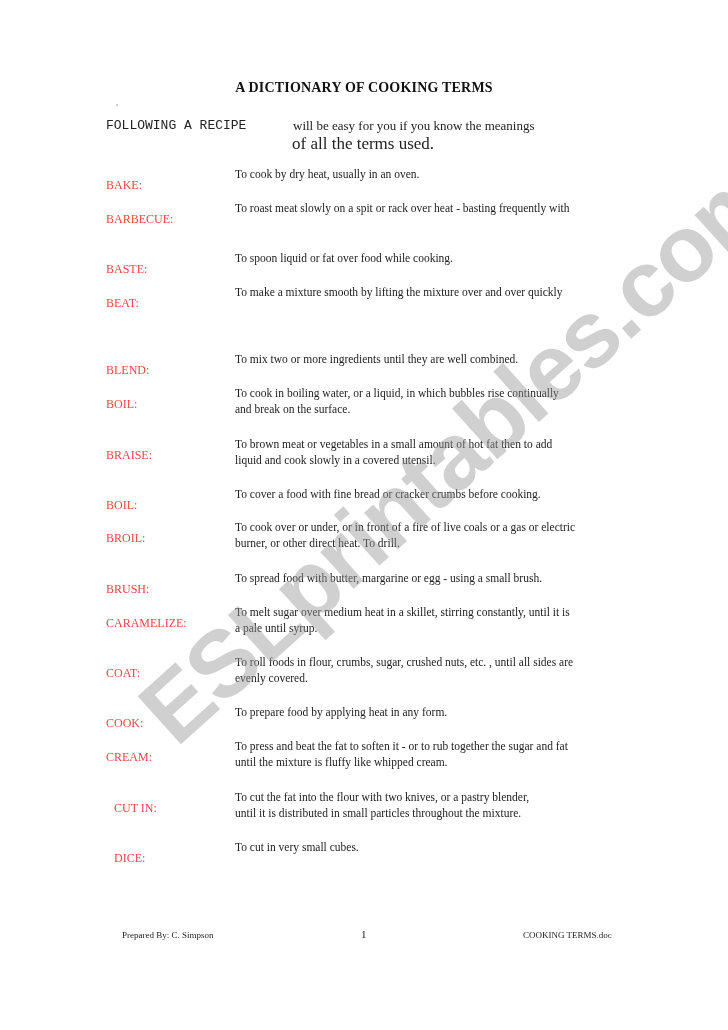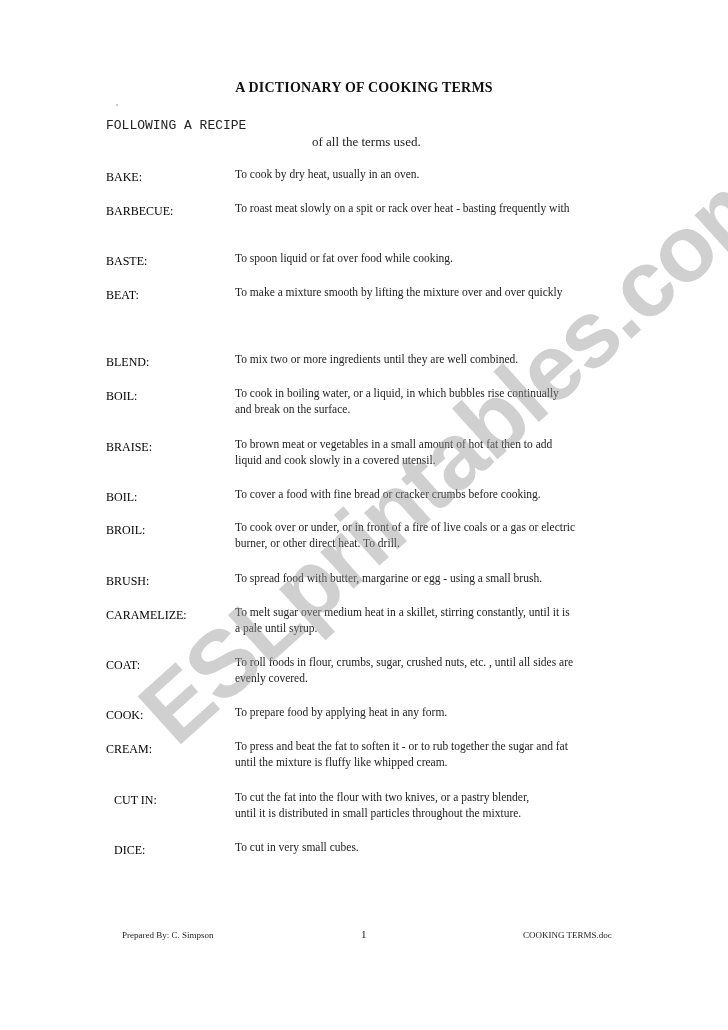--- a/index.html
+++ b/index.html
@@ -47,33 +47,33 @@
       font-family: Liberation Mono, monospace;
     }
     .intro-line1 {
       position: absolute;
       left: 293px; top: 118px;
       font-size: 13px;
       color: #222;
     }
     .intro-line2 {
       position: absolute;
-      left: 312px; top: 134px;
-      font-size: 13px;
+      left: 292px; top: 134px;
+      font-size: 17px;
       color: #222;
     }
     .entry {
       position: absolute;
       left: 0; width: 728px;
     }
     .term {
       position: absolute;
-      left: 106px; top: 4px;
+      left: 106px; top: 12px;
       font-size: 12px;
-      color: #000000;
+      color: #ef4444;
       white-space: nowrap;
     }
     .term.indent { left: 114px; }
     .def {
       position: absolute;
       left: 235px; top: 0;
       width: 400px;
       font-size: 11.5px;
       line-height: 16px;
       color: #222;
@@ -107,20 +107,21 @@
   </style>
 </head>
 <body>
 
 <div class="page">
 
   <div class="title">A DICTIONARY OF COOKING TERMS</div>
   <div class="dot"></div>
 
   <div class="intro-term">FOLLOWING A RECIPE</div>
+  <div class="intro-line1">will be easy for you if you know the meanings</div>
   <div class="intro-line2">of all the terms used.</div>
 
   <div class="entry" style="top:166px;">
     <div class="term">BAKE:</div>
     <div class="def">
       <span>To cook by dry heat, usually in an oven.</span>
     </div>
   </div>
 
   <div class="entry" style="top:200px;">

